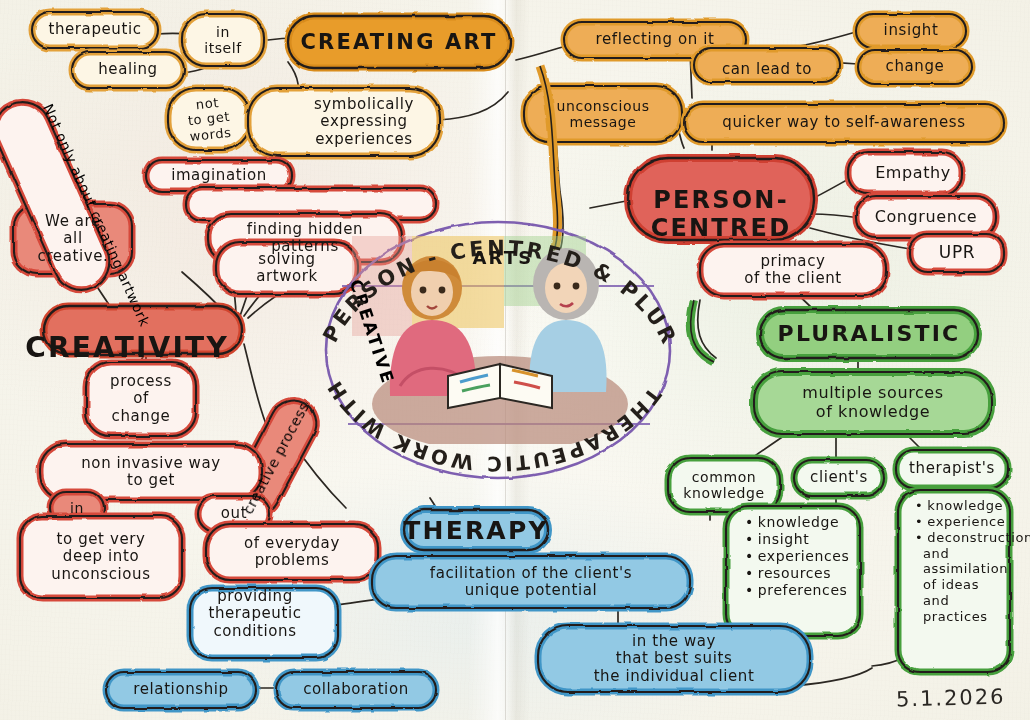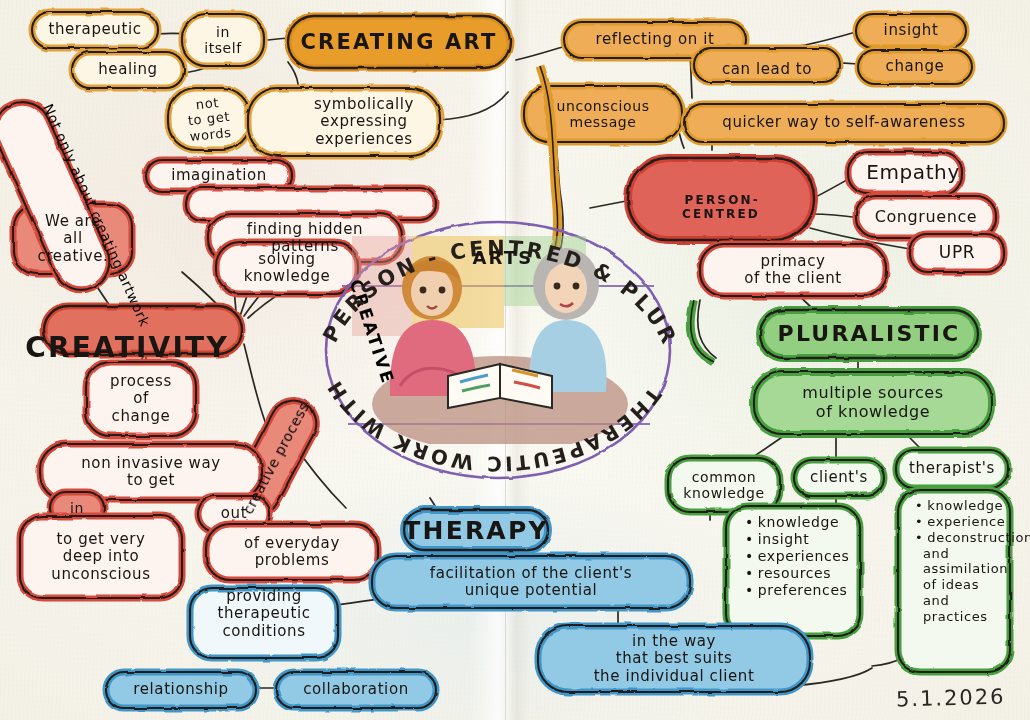--- a/index.html
+++ b/index.html
@@ -28,21 +28,21 @@
       rgba(150,140,120,.10) 78%,
       rgba(255,255,255,0) 100%);}
   #spineline{position:absolute;left:505px;top:0;width:1px;height:720px;background:rgba(120,110,95,.22);}
   svg.layer{position:absolute;left:0;top:0;width:1030px;height:720px;overflow:visible;}
   #links{z-index:2}
   #bubbles{z-index:3}
   .node{position:absolute;z-index:4;box-sizing:border-box;display:flex;align-items:center;justify-content:center;
     text-align:center;color:#181512;pointer-events:auto;}
   .node span{display:block;line-height:1.16;}
   .hand{font-family:"DejaVu Sans",sans-serif;font-weight:400;letter-spacing:.6px;}
-  .cap{letter-spacing:2.2px;font-weight:700;text-align:right;}
+  .cap{letter-spacing:2.2px;font-weight:700;}
   .listnode{align-items:flex-start;justify-content:flex-start;text-align:left;}
   .listnode ul{margin:0;padding:0 0 0 9px;list-style:none;}
   .listnode li{line-height:1.22;white-space:nowrap;}
   .listnode li:before{content:"\2022";margin-right:4px;}
   .listnode li.cont:before{content:"";margin-right:0;padding-left:8px;}
   .rot{position:absolute;z-index:4;transform-origin:50% 50%;white-space:nowrap;}
   #center-figure{position:absolute;z-index:3;left:352px;top:236px;width:290px;height:208px;}
   #datestamp{position:absolute;z-index:6;right:24px;bottom:10px;font-size:21px;color:#2a2723;letter-spacing:2px;
     font-family:"DejaVu Sans",sans-serif;transform:rotate(-1.5deg);}
   .ghost{position:absolute;z-index:1;color:rgba(150,120,110,.16);font-size:15px;pointer-events:none;}
@@ -316,42 +316,42 @@
   <div class="node hand" style="left:14px;top:204px;width:118px;height:70px;font-size:15px;white-space:pre-line"><span>We are
 all
 creative.</span></div>
   <div class="rot hand" style="left:-12px;top:188px;width:200px;font-size:14px;text-align:center;transform:rotate(66deg)"><span>Not only about creating artwork</span></div>
   <div class="node hand" style="left:146px;top:160px;width:146px;height:32px;font-size:15px">
       <span>imagination</span>
     </div>
   <div class="node hand" style="left:208px;top:214px;width:194px;height:48px;font-size:15px;white-space:pre-line"><span>finding hidden
 patterns</span></div>
   <div class="node hand" style="left:216px;top:242px;width:142px;height:52px;font-size:15px;white-space:pre-line"><span>solving
-knowledge</span></div>
+artwork</span></div>
   <div class="node hand" style="left:86px;top:362px;width:110px;height:74px;font-size:15px;white-space:pre-line"><span>process
 of
 change</span></div>
   <div class="rot hand" style="left:206px;top:450px;width:140px;font-size:14px;text-align:center;transform:rotate(-62deg)"><span>creative process</span></div>
   <div class="node hand" style="left:40px;top:444px;width:222px;height:56px;font-size:15px;white-space:pre-line"><span>non invasive way
 to get</span></div>
   <div class="node hand" style="left:50px;top:492px;width:54px;height:32px;font-size:14px">
       <span>in</span>
     </div>
   <div class="node hand" style="left:20px;top:516px;width:162px;height:82px;font-size:15px;white-space:pre-line"><span>to get very
 deep into
 unconscious</span></div>
   <div class="node hand" style="left:198px;top:496px;width:72px;height:36px;font-size:15px">
       <span>out</span>
     </div>
   <div class="node hand" style="left:206px;top:524px;width:172px;height:56px;font-size:15px;white-space:pre-line"><span>of everyday
 problems</span></div>
 
-  <div class="node hand cap" style="left:628px;top:167px;width:186px;height:82px;font-size:12px;white-space:pre-line"><span>PERSON-
+  <div class="node hand cap" style="left:628px;top:174px;width:186px;height:82px;font-size:24px;white-space:pre-line"><span>PERSON-
 CENTRED</span></div>
-  <div class="node hand" style="left:848px;top:152px;width:130px;height:42px;font-size:20px">
+  <div class="node hand" style="left:848px;top:152px;width:130px;height:42px;font-size:16px">
       <span>Empathy</span>
     </div>
   <div class="node hand" style="left:856px;top:196px;width:140px;height:42px;font-size:16px">
       <span>Congruence</span>
     </div>
   <div class="node hand" style="left:910px;top:234px;width:94px;height:38px;font-size:17px">
       <span>UPR</span>
     </div>
   <div class="node hand" style="left:700px;top:244px;width:186px;height:52px;font-size:15px;white-space:pre-line"><span>primacy
 of the client</span></div>
@@ -393,21 +393,21 @@
   </div>
 
   <div class="node hand cap" style="left:404px;top:510px;width:144px;height:40px;font-size:25px">
       <span>THERAPY</span>
     </div>
   <div class="node hand" style="left:372px;top:556px;width:318px;height:52px;font-size:15px;white-space:pre-line"><span>facilitation of the client's
 unique potential</span></div>
   <div class="node hand" style="left:538px;top:626px;width:272px;height:66px;font-size:15px;white-space:pre-line"><span>in the way
 that best suits
 the individual client</span></div>
-  <div class="node hand" style="left:190px;top:588px;width:148px;height:52px;font-size:15px;white-space:pre-line"><span>providing
+  <div class="node hand" style="left:181px;top:588px;width:148px;height:52px;font-size:15px;white-space:pre-line"><span>providing
 therapeutic
 conditions</span></div>
   <div class="node hand" style="left:106px;top:672px;width:150px;height:36px;font-size:15px">
       <span>relationship</span>
     </div>
   <div class="node hand" style="left:276px;top:672px;width:160px;height:36px;font-size:15px">
       <span>collaboration</span>
     </div>
 
   <svg class="layer" style="z-index:5">

